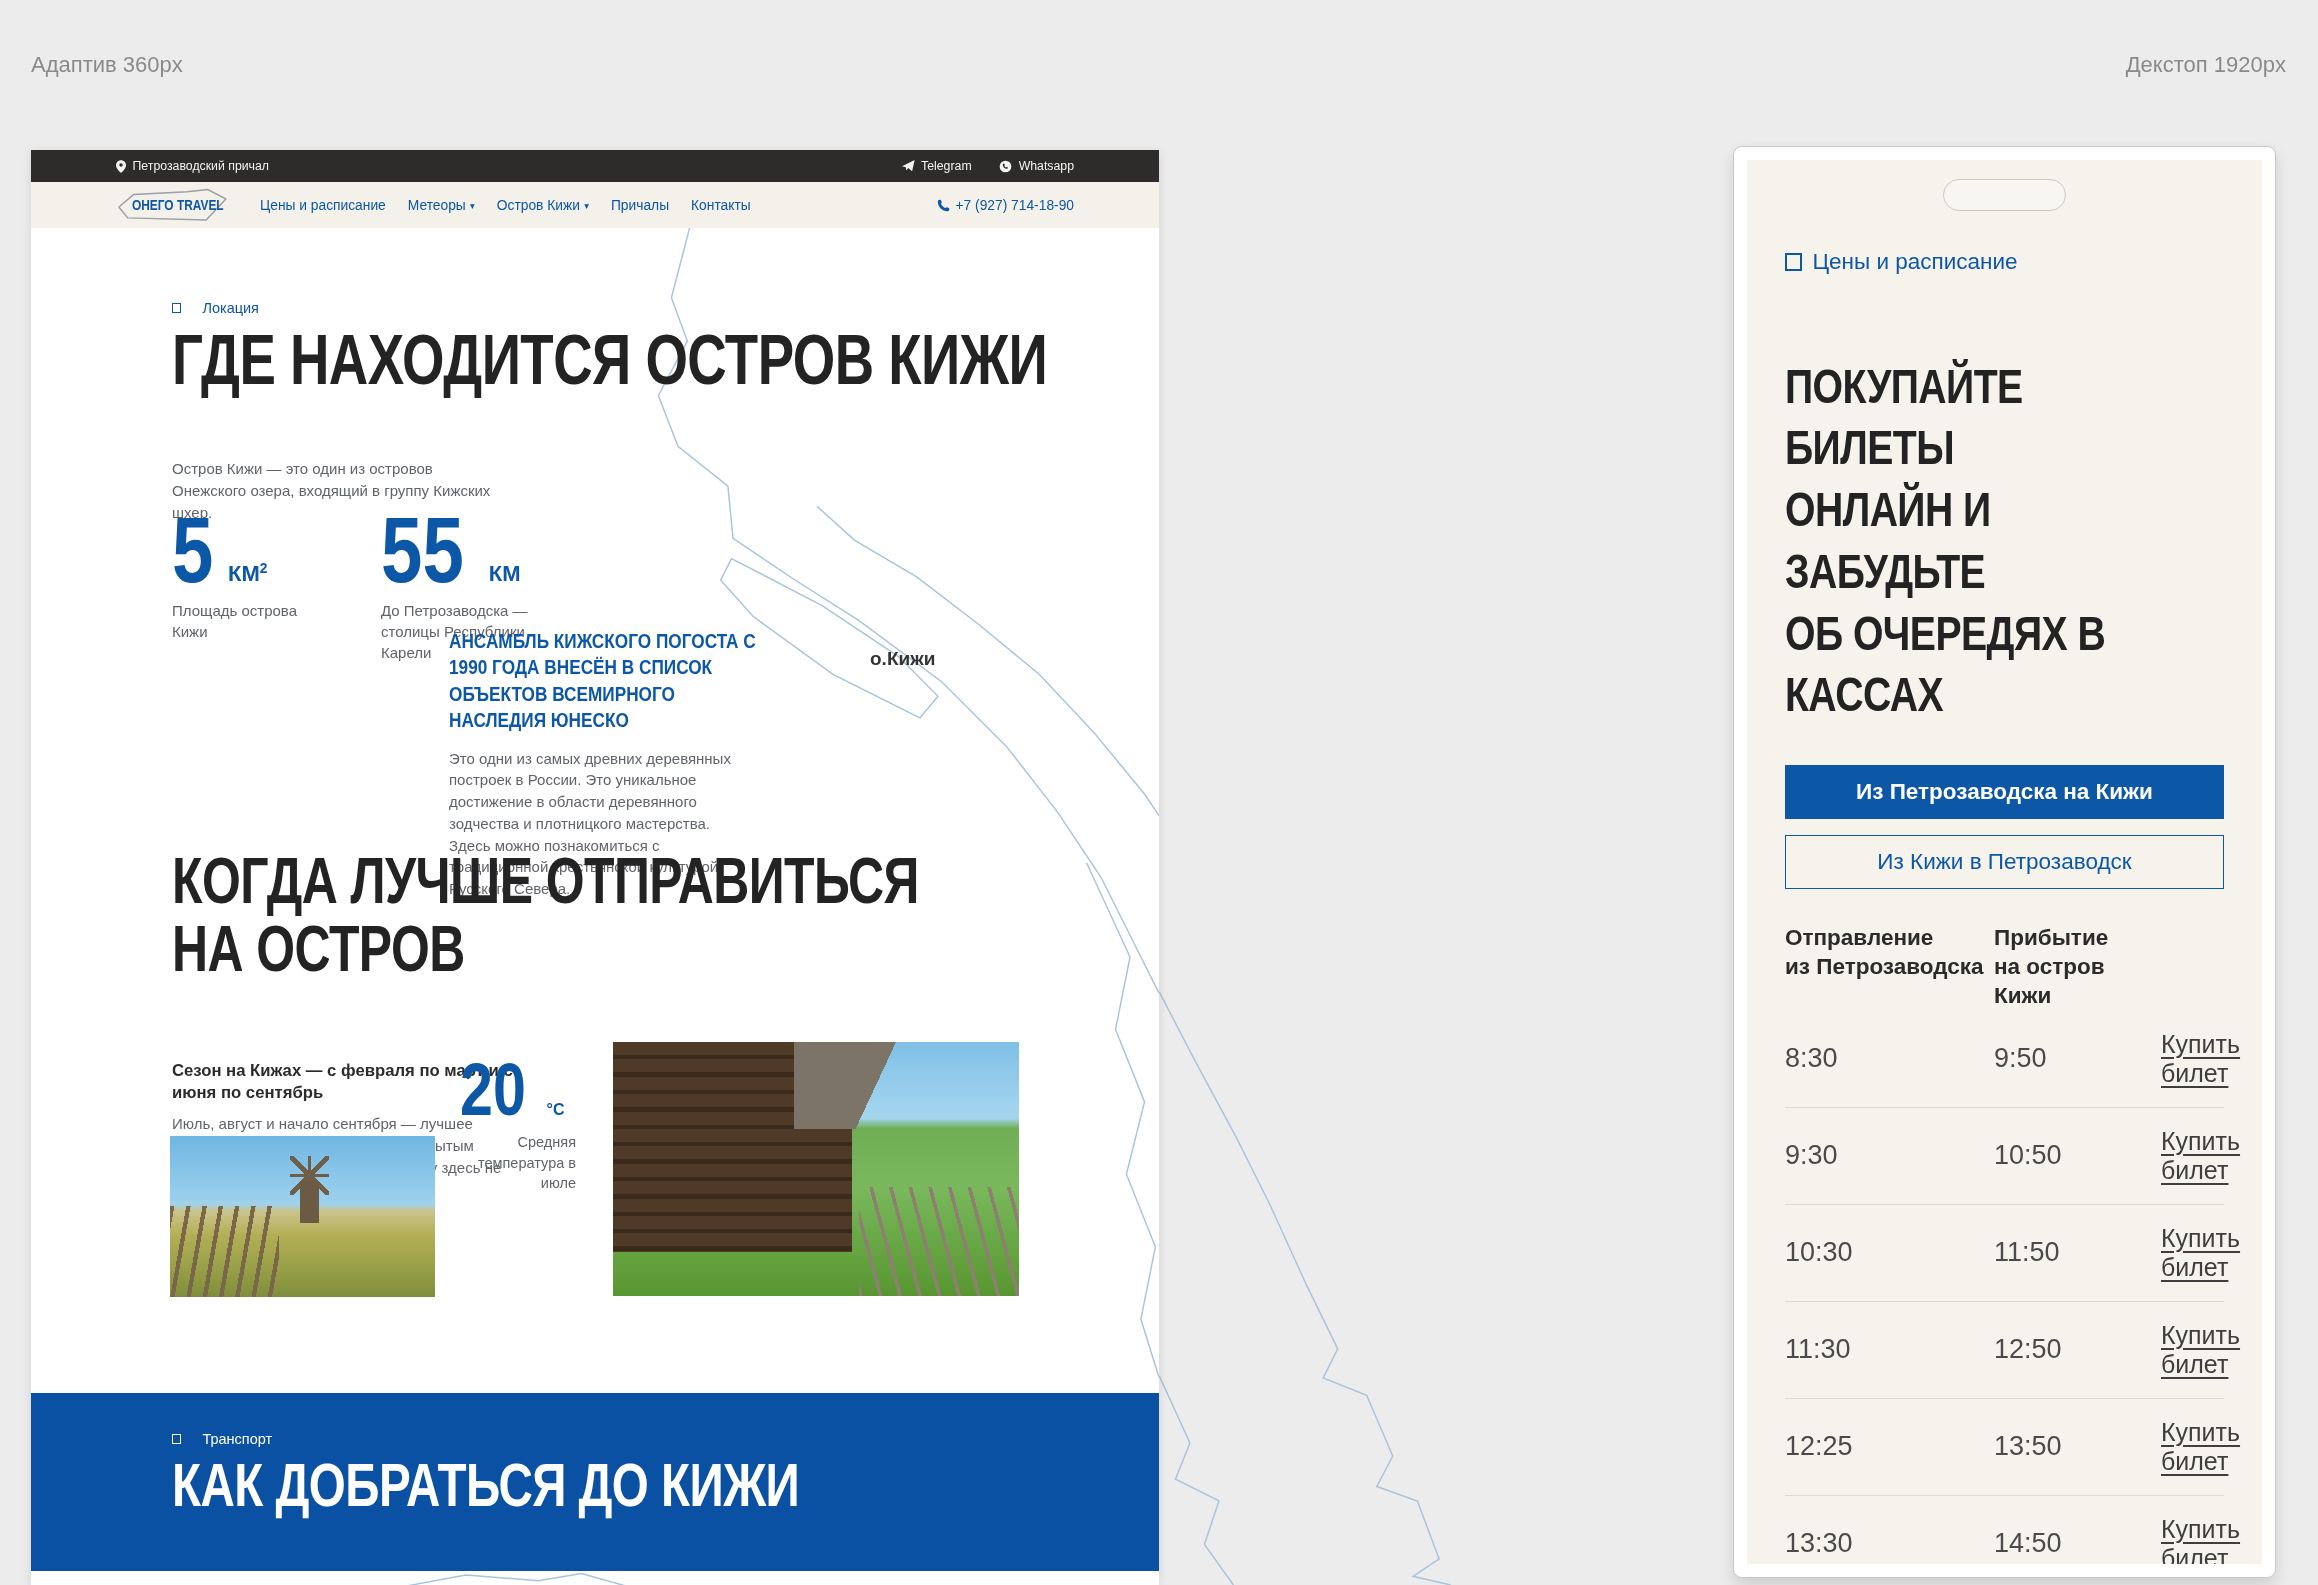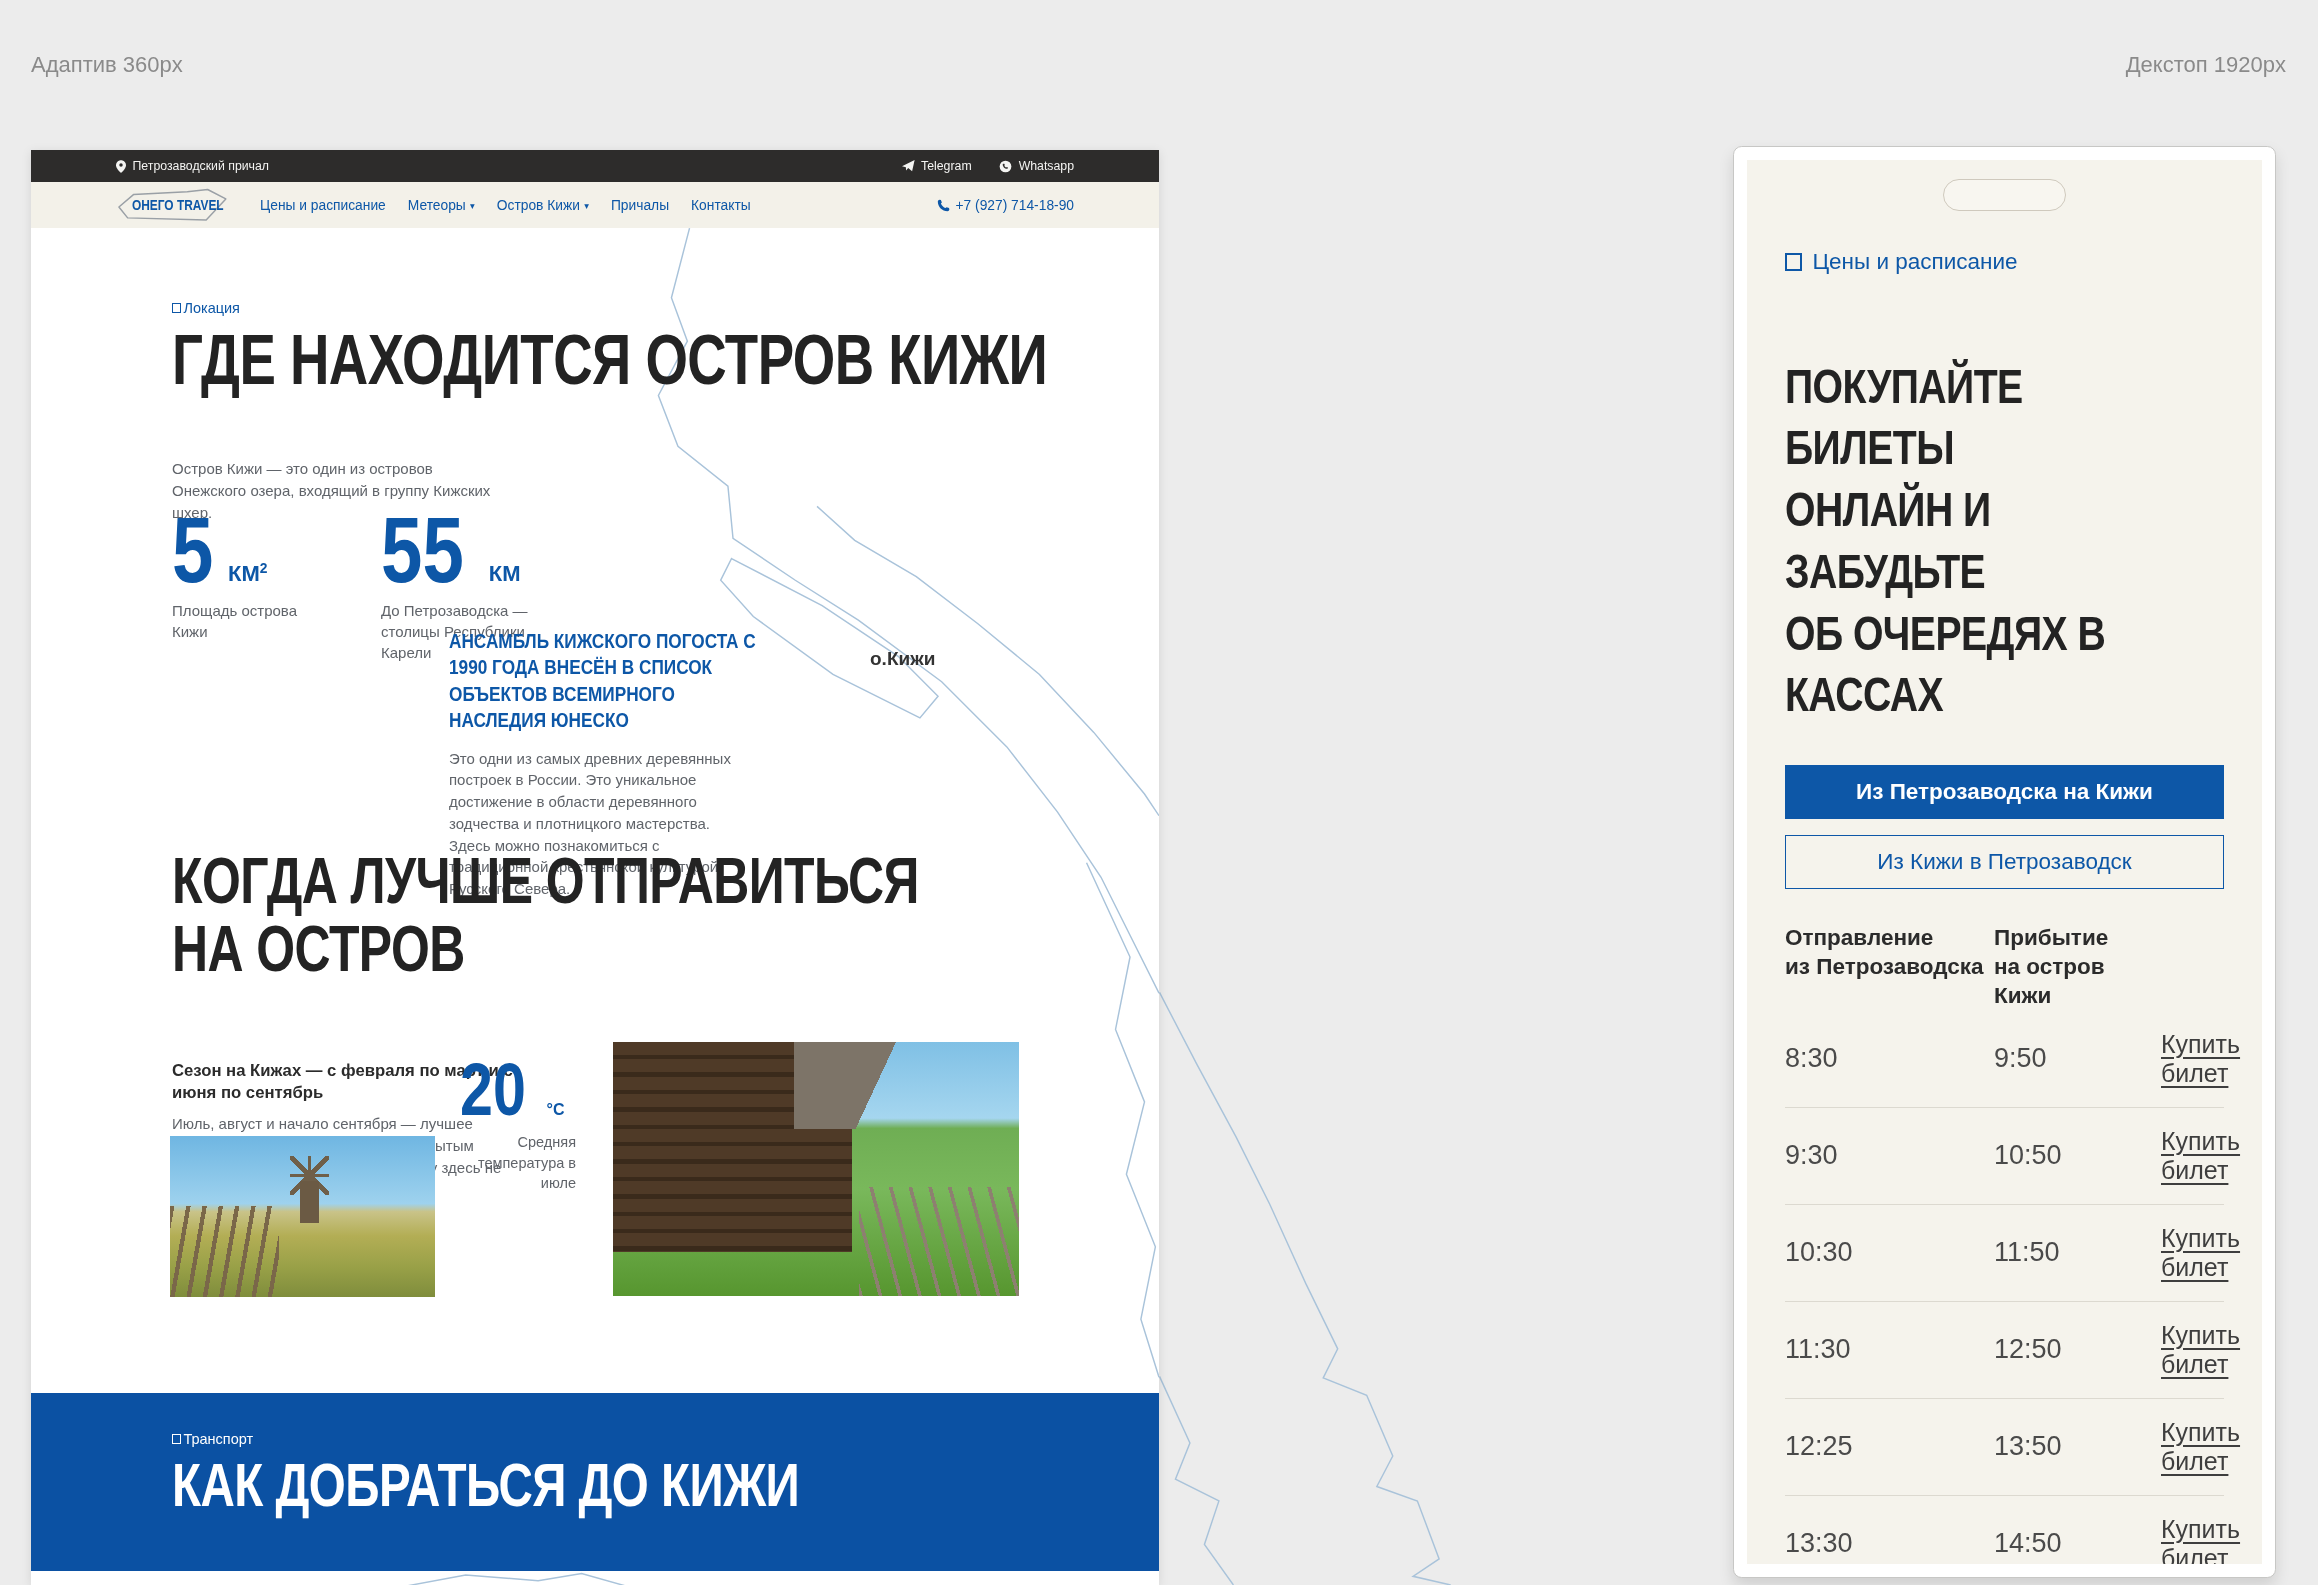--- a/index.html
+++ b/index.html
@@ -25,21 +25,21 @@
     letter-spacing:0;transform:scaleX(.82);transform-origin:0 50%;white-space:nowrap;}
   #menu{display:flex;align-items:center;gap:22px;font-size:13.8px;color:#0d57a7;}
   .menu-item{display:flex;align-items:center;gap:4.3px;cursor:pointer;white-space:nowrap;}
   .caret{font-size:9.4px;color:#0d57a7;}
   #nav-phone{margin-left:auto;display:flex;align-items:center;gap:5.8px;color:#0d57a7;font-size:13.8px;white-space:nowrap;}
 
   #main{position:relative;height:1166px;background:#ffffff;overflow:hidden;}
   #panel-map{position:absolute;left:0;top:0;width:1128px;height:1166px;pointer-events:none;}
   #map-label{position:absolute;left:839px;top:420px;font-size:19px;font-weight:700;color:#333;}
 
-  .eyebrow{display:flex;align-items:center;gap:2px;font-size:14.5px;color:#0d57a7;}
+  .eyebrow{display:flex;align-items:center;gap:21px;font-size:14.5px;color:#0d57a7;}
   .eyebrow .sq{width:9.4px;height:9.4px;border:1.4px solid #0d57a7;box-sizing:border-box;}
   .cx{display:inline-block;transform:scaleX(.78);transform-origin:0 50%;white-space:nowrap;}
   .h1{font-weight:800;color:#232323;letter-spacing:-0.7px;}
 
   #loc-eyebrow{position:absolute;left:141px;top:72px;}
   #loc-title{position:absolute;left:141px;top:97px;font-size:70px;line-height:1;}
   #loc-intro{position:absolute;left:141px;top:230px;width:322px;font-size:15px;line-height:1.45;color:#60646a;}
   #stats{position:absolute;left:141px;top:284px;display:flex;gap:57px;}
   .stat-number{color:#0d57a7;font-weight:800;font-size:93px;line-height:.82;display:flex;align-items:flex-end;}
   .stat-number .val{display:inline-block;transform:scaleX(.8);transform-origin:0 100%;}

